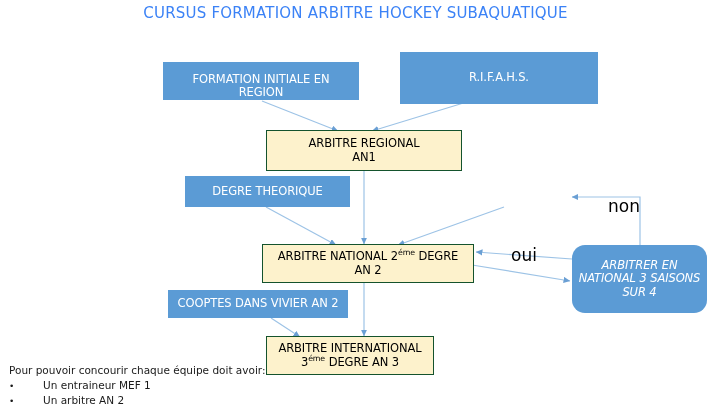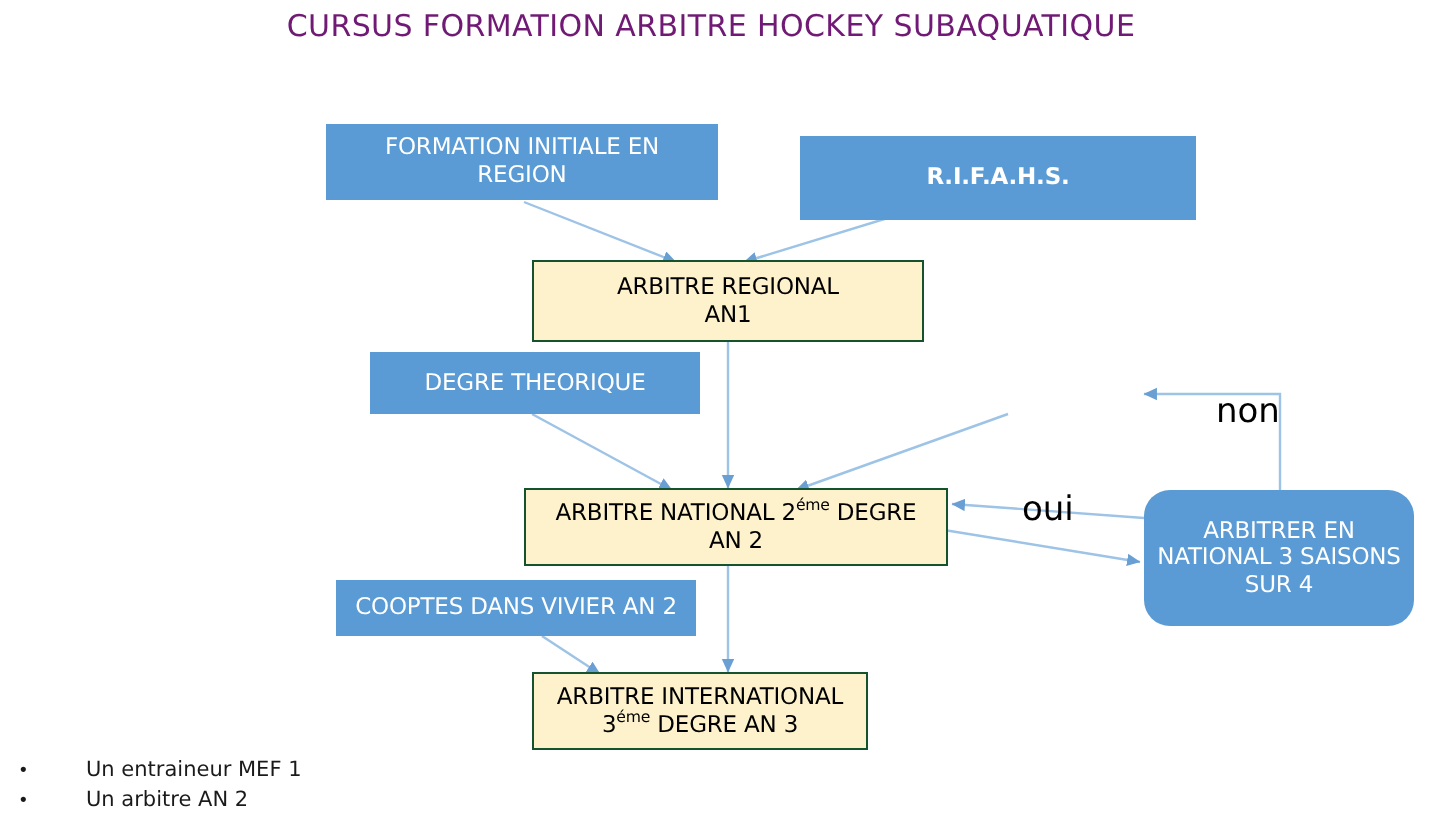--- a/index.html
+++ b/index.html
@@ -39,36 +39,37 @@
     color: #ffffff;
     font-size: 11.5px;
     letter-spacing: -0.1px;
   }
   .blue-round {
     background: #5B9BD5;
     color: #ffffff;
     font-size: 11.5px;
     border-radius: 13px;
     letter-spacing: -0.1px;
+    font-style: italic;
   }
   .yellow {
     background: #FDF2CC;
     color: #000000;
     border: 1px solid #14532d;
     font-size: 11.5px;
     letter-spacing: -0.1px;
   }
   .title {
     position: absolute;
     left: 0;
     top: 4px;
     width: 711px;
     text-align: center;
     font-size: 15px;
-    color: #701a75;
+    color: #3b82f6;
     letter-spacing: 0.2px;
   }
   .edge-label {
     position: absolute;
     font-size: 17px;
     color: #000000;
   }
   .note {
     position: absolute;
     font-size: 10.5px;
@@ -130,28 +131,28 @@
       <path d="M572,259 L476,252"></path>
 
       <path d="M640,245 L640,197 L572,197"></path>
 
       <path d="M364,283 L364,336"></path>
 
       <path d="M271,318 L300,337"></path>
     </g>
   </svg>
 
-  <div class="node blue" style="left:163px; top:62px; width:196px; height:38px;">
+  <div class="node blue" style="left:163px; top:62px; width:196px; height:38px;align-items:flex-end;">
     <div>
       <span class="lbl2">FORMATION INITIALE EN</span>
       <span class="lbl2">REGION</span>
     </div>
   </div>
 
-  <div class="node blue" style="left:400px; top:68px; width:198px; height:42px;font-weight:bold;">
+  <div class="node blue" style="left:400px; top:52px; width:198px; height:52px;">
     <span>R.I.F.A.H.S.</span>
   </div>
 
   <div class="node yellow" style="left:266px; top:130px; width:196px; height:41px;">
     <div>
       <span class="lbl2">ARBITRE REGIONAL</span>
       <span class="lbl2">AN1</span>
     </div>
   </div>
 
@@ -183,20 +184,21 @@
     <span>COOPTES DANS VIVIER AN 2</span>
   </div>
 
   <div class="node yellow" style="left:266px; top:336px; width:168px; height:39px;">
     <div>
       <span class="lbl2">ARBITRE INTERNATIONAL</span>
       <span class="lbl2"><span>3</span><sup>éme</sup><span> DEGRE   AN 3</span></span>
     </div>
   </div>
 
+  <div class="note" style="left:9px; top:364px;">Pour pouvoir concourir chaque équipe doit avoir:</div>
 
   <div class="note-bullets" style="left:9px; top:379px;">
     <div class="bullet-row">
       <span class="bullet-dot">•</span>
       <span>Un entraineur MEF 1</span>
     </div>
     <div class="bullet-row">
       <span class="bullet-dot">•</span>
       <span>Un arbitre AN 2</span>
     </div>

